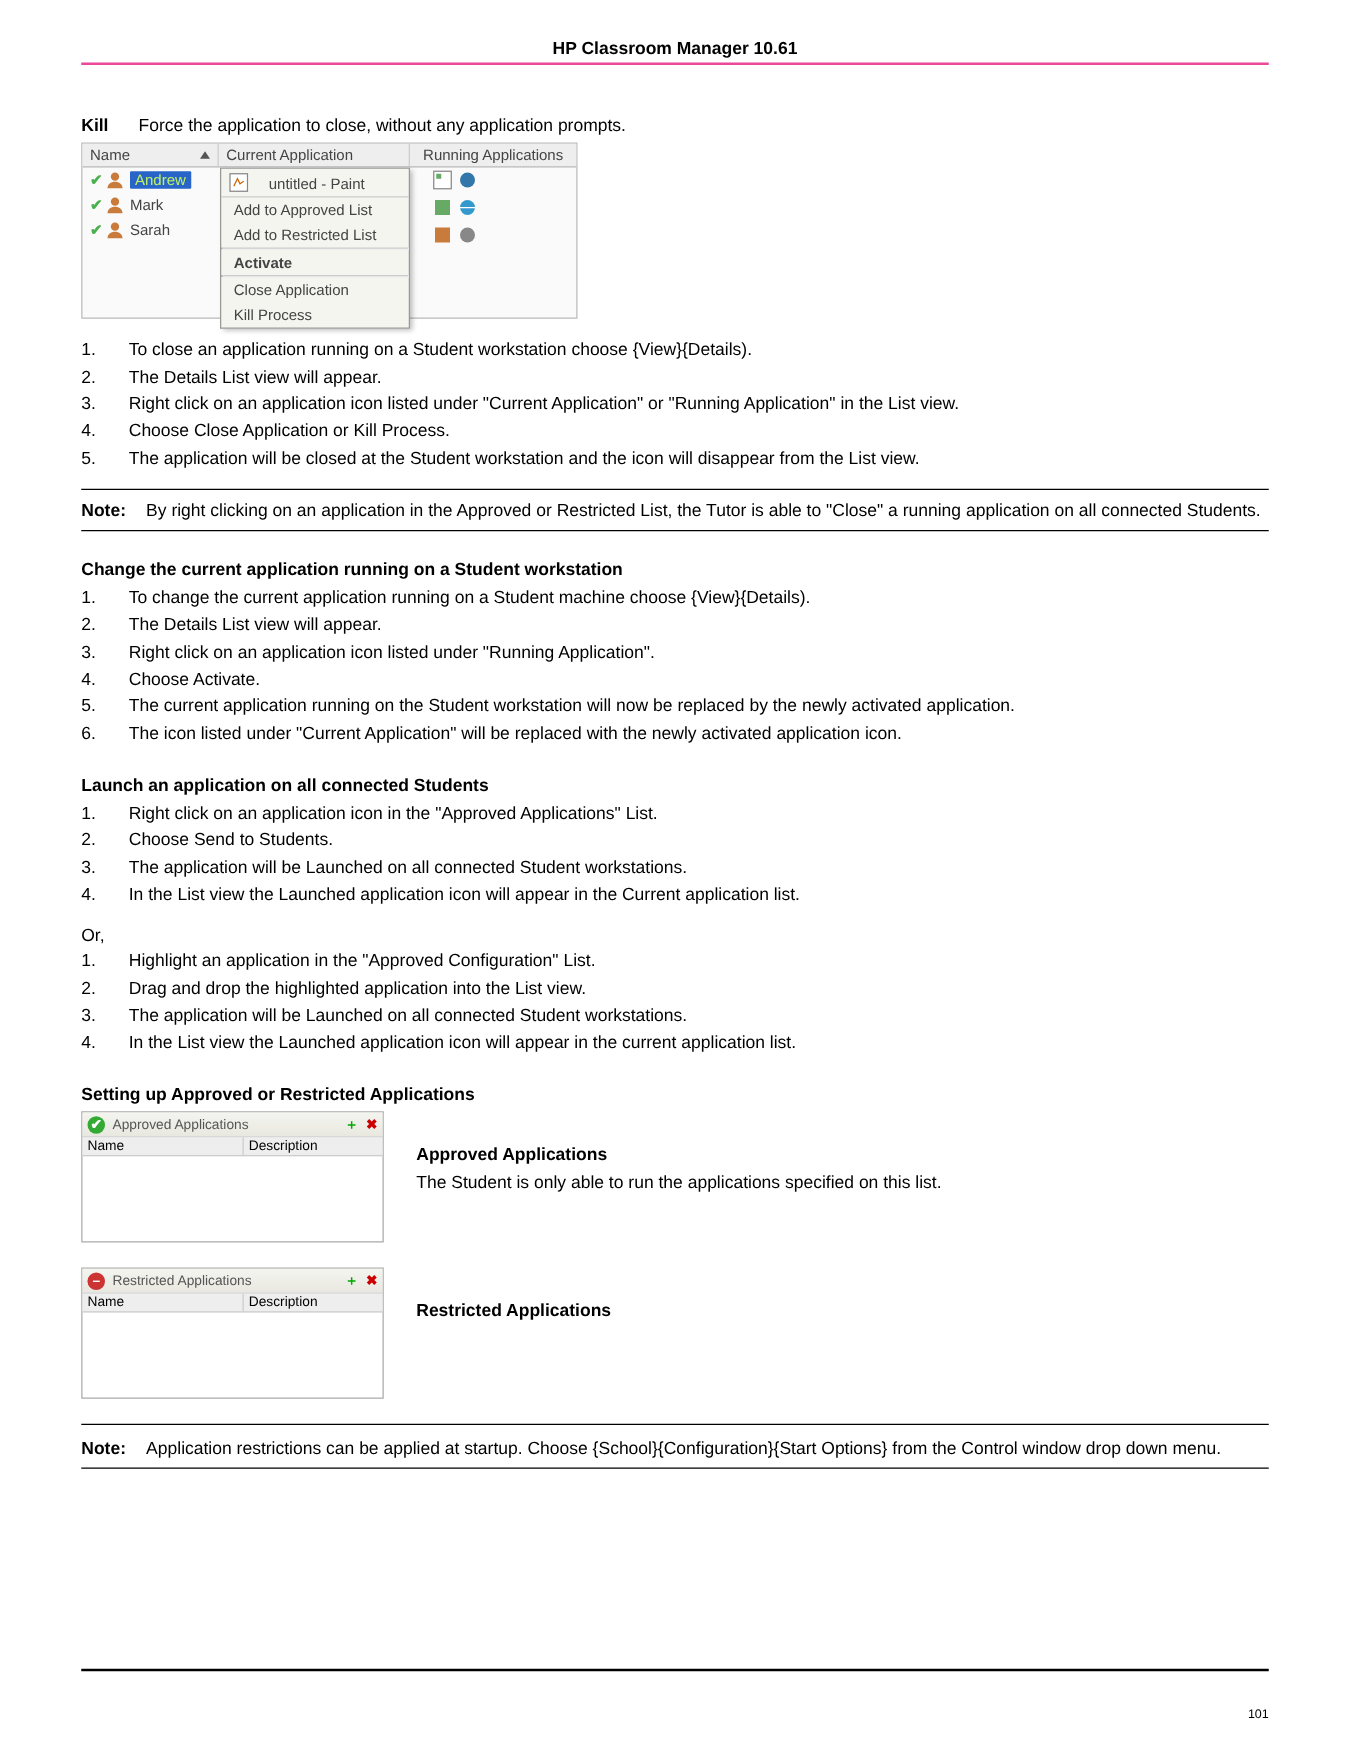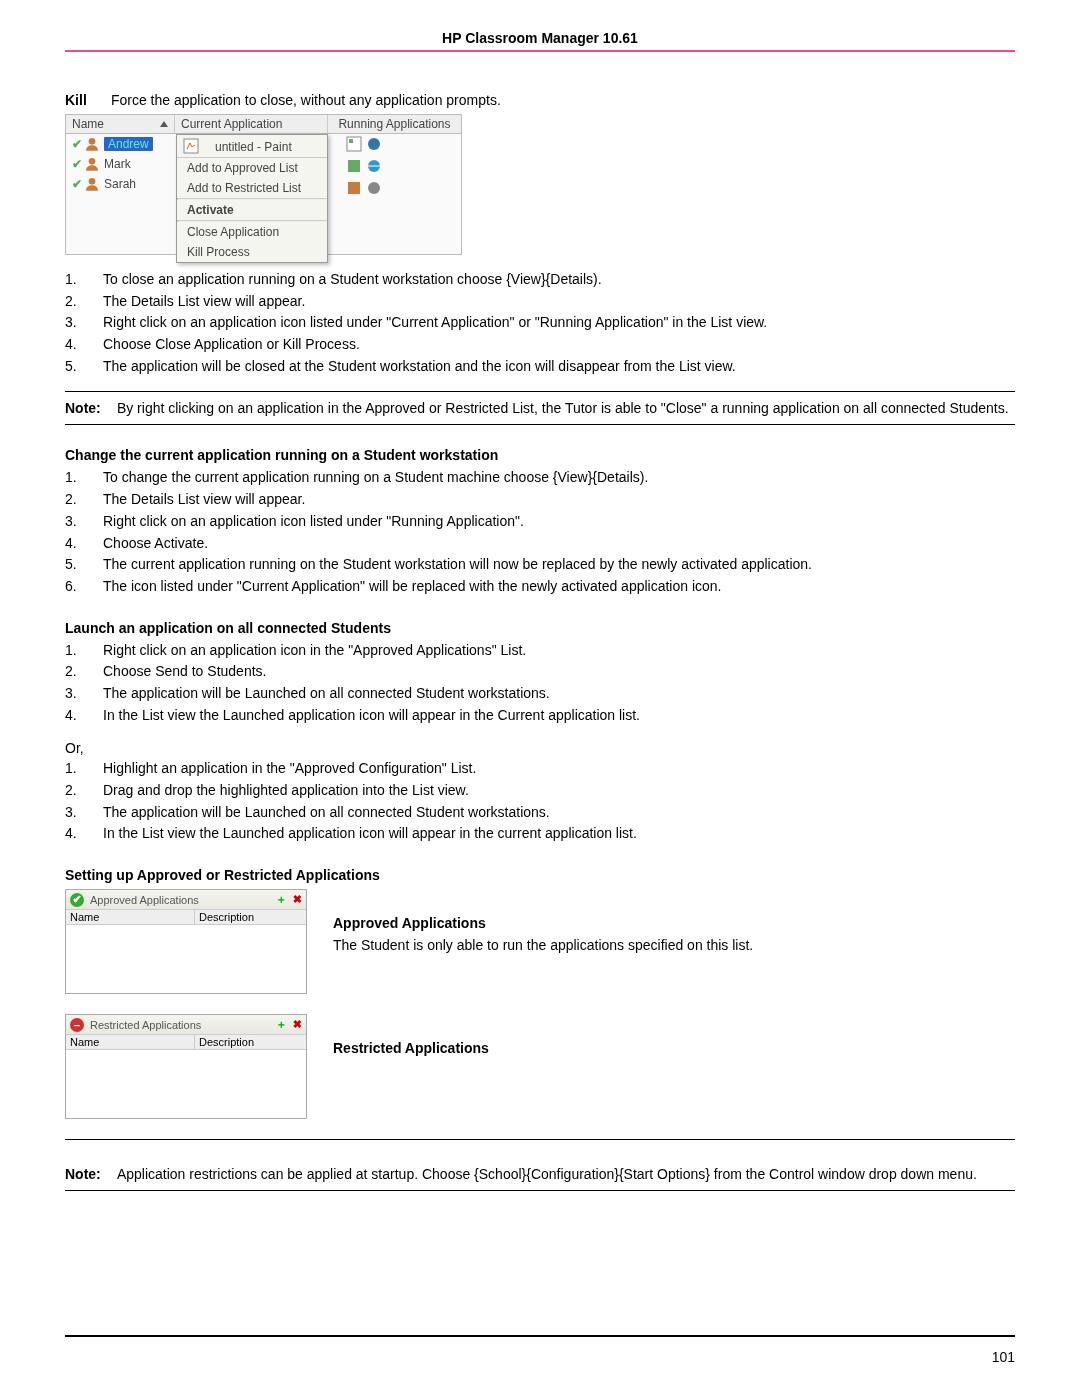--- a/index.html
+++ b/index.html
@@ -59,21 +59,21 @@
   .shot1-body { position: relative; height: 120px; }
   .shot1-row {
     display: flex;
     align-items: center;
     padding: 2px 4px;
   }
   .check { color: #4CAF50; font-weight: bold; width: 14px; text-align:center; }
   .person-icon { width: 16px; height:16px; display:inline-block; }
   .person-icon svg { width:16px; height:16px; }
   .student-name { padding-left: 4px; }
-  .selected { background: #2965c9; color:#5eead4; padding:0 4px; border-radius:1px;}
+  .selected { background: #2965c9; color:#bef264; padding:0 4px; border-radius:1px;}
   .running-icons {
     position: absolute;
     left: 280px;
     top: 2px;
     display: flex;
     flex-direction: column;
     gap: 6px;
   }
   .running-icons .row { display:flex; gap:4px; }
   .ri { width:16px; height:16px; display:inline-block; }
@@ -158,26 +158,26 @@
   .appbox-body { height:68px; }
   .side-desc { flex:1; padding-top:26px; }
   .side-desc .h { font-weight:bold; margin-bottom:6px;}
   .circle {
     width:14px; height:14px; border-radius:50%;
     display:inline-flex; align-items:center; justify-content:center;
     color:#fff; font-size:11px; font-weight:bold;
   }
   .circle.green { background:#3a3;}
   .circle.red   { background:#c33;}
-  .footer-block { margin-top: 22px; }
+  .footer-block { margin-top: 6px; }
   .page-number {
     position:absolute;
     right:65px;
-    bottom:32px;
-    font-size:14px;
+    bottom:20px;
+    font-size:10px;
     margin-left:36px;
   }
   .footer-rule {
     position:absolute;
     left:65px; right:65px;
     bottom:60px;
     border-top:2px solid #000;
   }
   .tri {
     width:0;height:0;display:inline-block;

